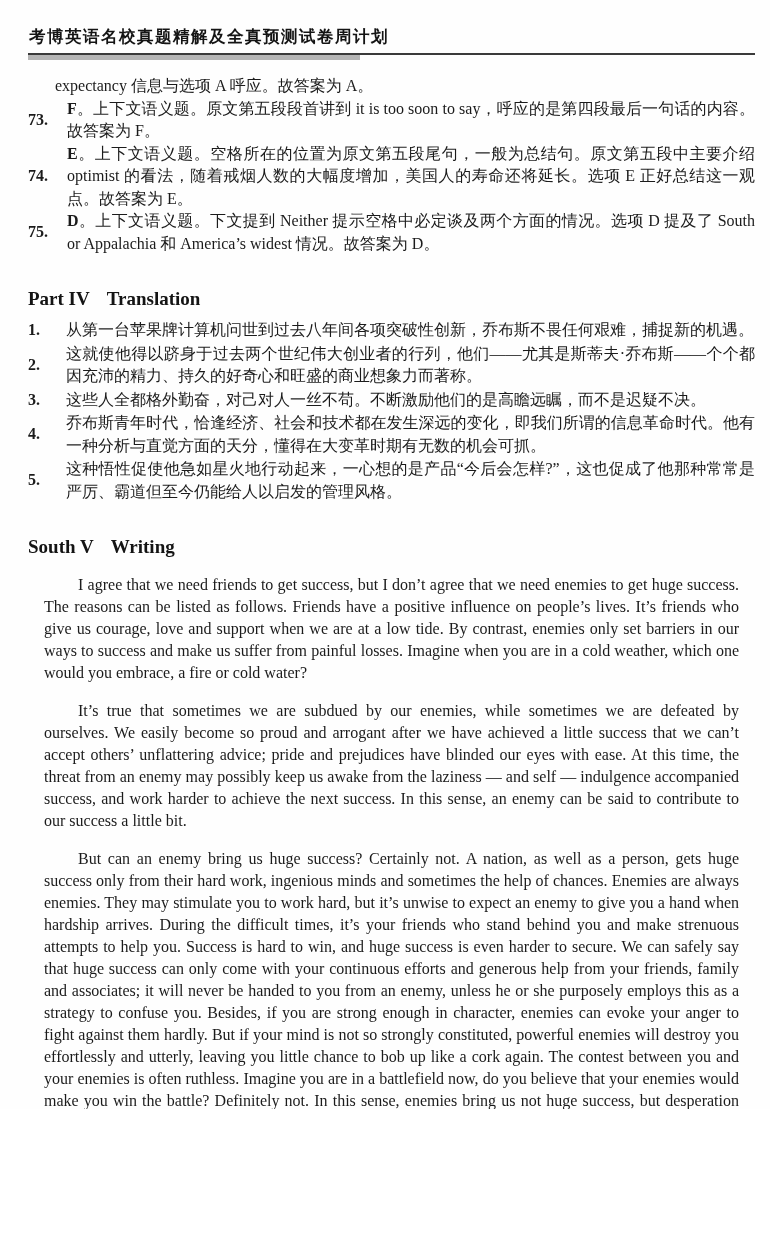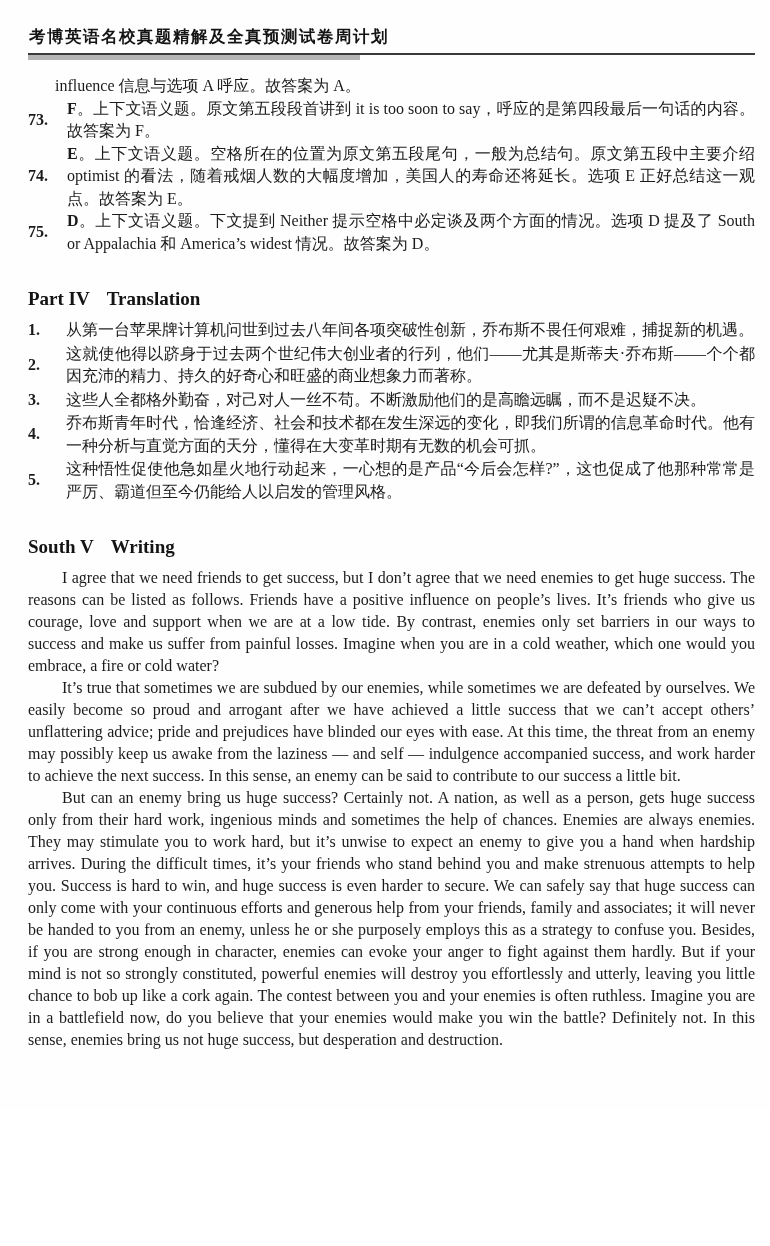--- a/index.html
+++ b/index.html
@@ -49,21 +49,21 @@
   }
   .section-heading .part-label { margin-right: 17px; }
 
   
   .translation { font-size: 16px; line-height: 22.5px; }
   .translation .num-item { margin-bottom: 1px; }
   .translation .num { flex: 0 0 26px; }
 
   
   .essay { font-size: 16px; line-height: 22px; text-align: justify; }
-  .essay p { margin: 0; text-indent: 34px; }
+  .essay p { margin: 16px; text-indent: 34px; }
 
   
   .page-badge {
     position: absolute;
     left: 30px; top: 1192px;
     width: 43px; height: 42px;
     border-radius: 50%;
     background: #5a5a5a;
     color: #ffffff;
     display: flex; align-items: center; justify-content: center;
@@ -77,21 +77,21 @@
 <div class="page">
 
   <div>
     <div class="header-title">考博英语名校真题精解及全真预测试卷周计划</div>
     <div class="header-rule">
       <div class="header-rule-bar"></div>
     </div>
   </div>
 
   <section class="answers">
-    <div class="continuation item-body">influence 信息与选项 A 呼应。故答案为 A。</div>
+    <div class="continuation item-body">expectancy 信息与选项 A 呼应。故答案为 A。</div>
 
     <div class="num-item">
       <span class="num">73.</span>
       <span class="item-body"><span class="answer-letter">F</span><span>。上下文语义题。原文第五段段首讲到 it is too soon to say，呼应的是第四段最后一句话的内容。故答案为 F。</span></span>
     </div>
 
     <div class="num-item">
       <span class="num">74.</span>
       <span class="item-body"><span class="answer-letter">E</span><span>。上下文语义题。空格所在的位置为原文第五段尾句，一般为总结句。原文第五段中主要介绍 optimist 的看法，随着戒烟人数的大幅度增加，美国人的寿命还将延长。选项 E 正好总结这一观点。故答案为 E。</span></span>
     </div>

